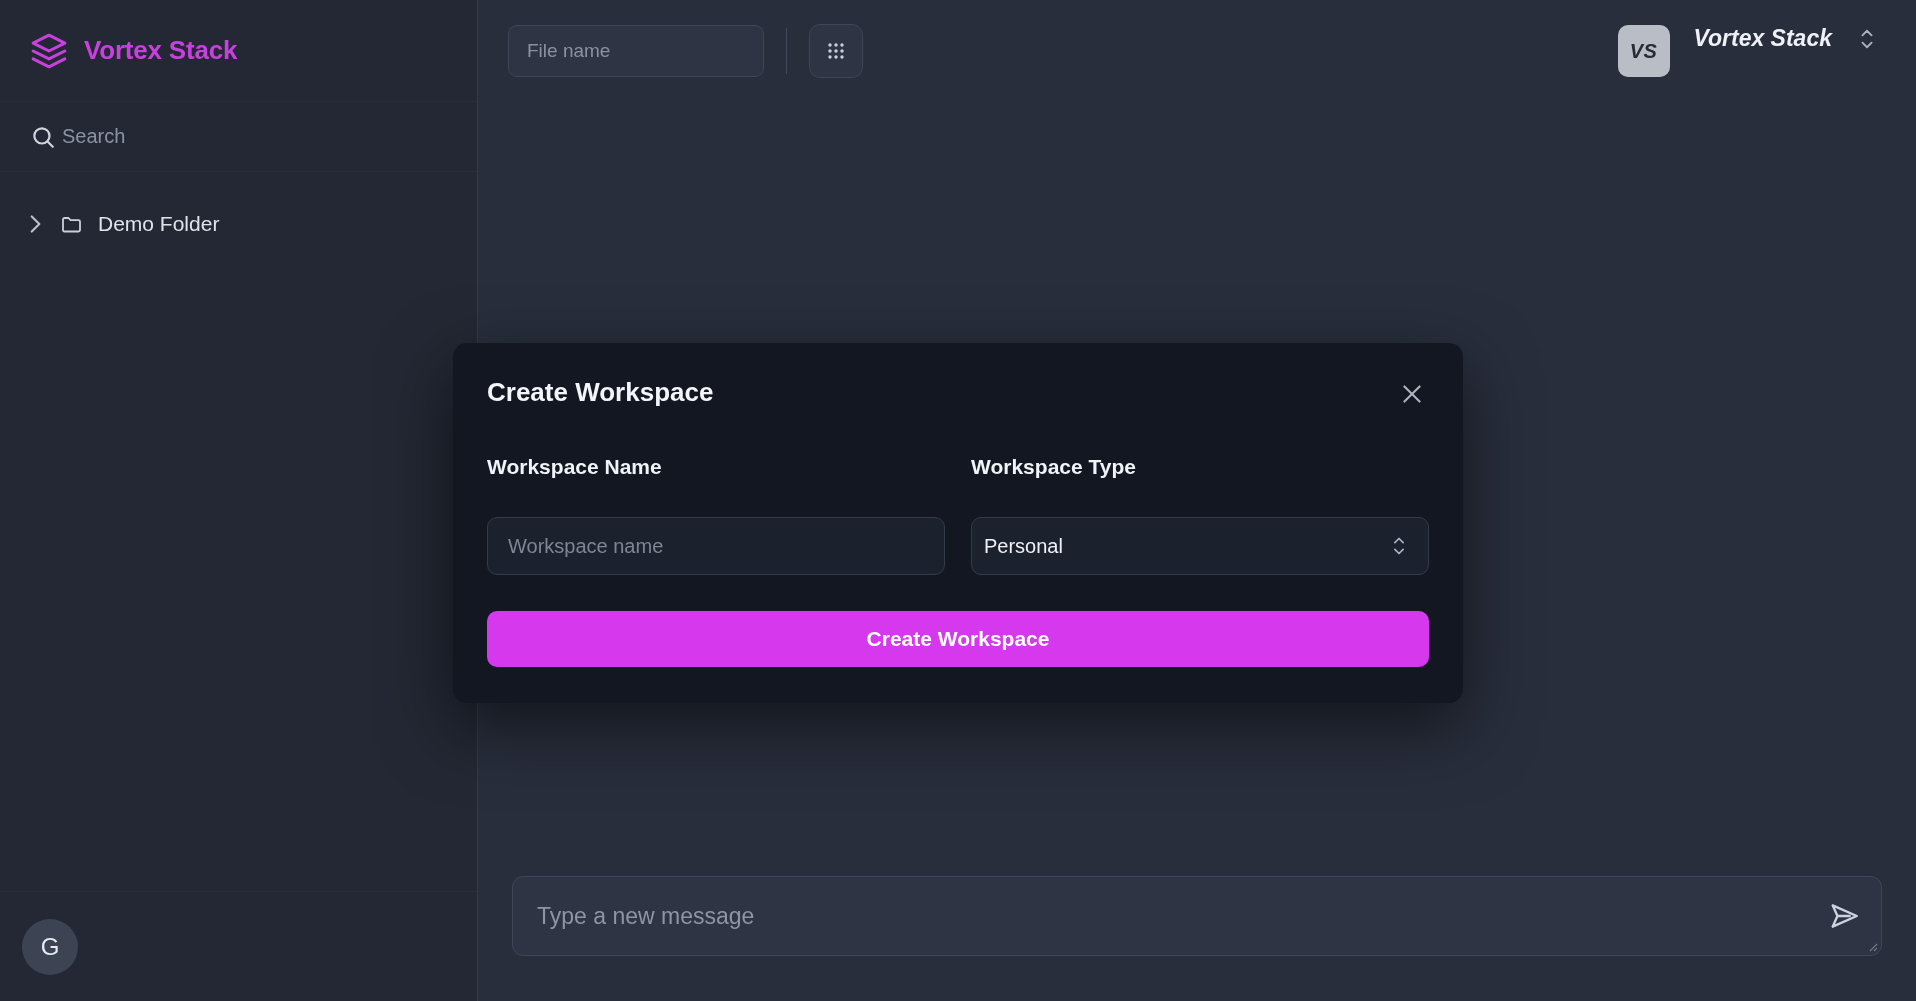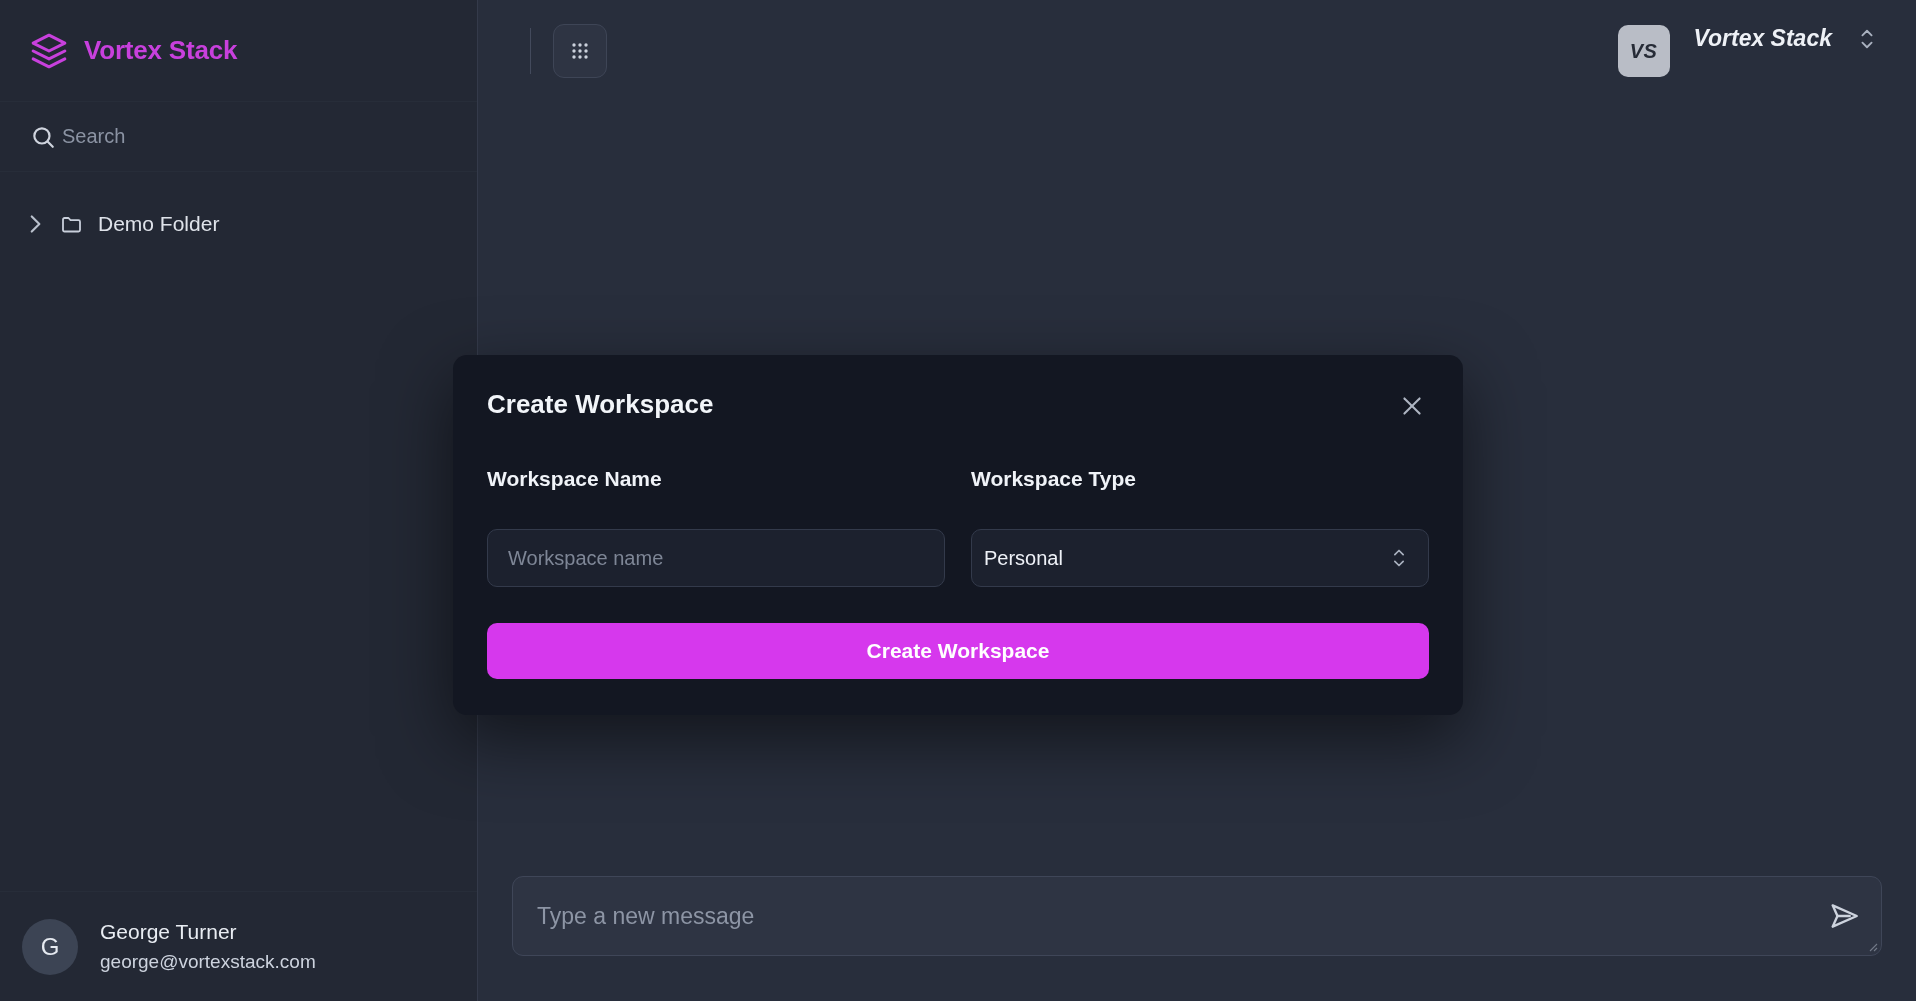--- a/index.html
+++ b/index.html
@@ -141,21 +141,21 @@
     display:flex; align-items:center; justify-content:center;
   }
   .send-ico { width:34px; height:34px; color:#cdd3de; }
   .resize-grip {
     position:absolute; right:3px; bottom:3px;
     width:12px; height:12px; opacity:.55; color:#aab2c0;
   }
 
   
   .modal {
-    position:absolute; left:453px; top:355px;
+    position:absolute; left:453px; top:343px;
     width:1010px;
     background:#131722;
     border-radius:14px;
     box-shadow:0 24px 70px rgba(0,0,0,.55);
     padding:34px 34px 36px 34px;
     z-index:50;
   }
   .modal-head {
     display:flex; align-items:flex-start; justify-content:space-between;
     margin-bottom:44px;
@@ -228,31 +228,28 @@
         </svg>
         <svg class="folder-ico" viewBox="0 0 24 24" fill="none" stroke="currentColor" stroke-width="1.8" stroke-linecap="round" stroke-linejoin="round">
           <path d="M3 7.5a1.5 1.5 0 0 1 1.5-1.5h4l2 2.2h8a1.5 1.5 0 0 1 1.5 1.5v8.3a1.5 1.5 0 0 1-1.5 1.5h-14A1.5 1.5 0 0 1 3 18z"></path>
         </svg>
         <span class="tree-label">Demo Folder</span>
       </div>
     </div>
 
     <div class="sb-user">
       <div class="avatar-circle">G</div>
-      <div class="user-meta">
-        <span class="user-name">George Turner</span>
-        <span class="user-mail">george@vortexstack.com</span>
-      </div>
     </div>
 
   </aside>
 
   <section class="main">
 
     <header class="topbar">
+      <input class="filename-input" type="text" placeholder="File name" style="">
       <div class="tb-divider"></div>
       <button class="grid-btn">
         <svg class="grid-ico" viewBox="0 0 24 24" fill="currentColor">
           <circle cx="6" cy="6" r="1.7"></circle>
             <circle cx="12" cy="6" r="1.7"></circle>
             <circle cx="18" cy="6" r="1.7"></circle>
           <circle cx="6" cy="12" r="1.7"></circle>
             <circle cx="12" cy="12" r="1.7"></circle>
             <circle cx="18" cy="12" r="1.7"></circle>
           <circle cx="6" cy="18" r="1.7"></circle>

